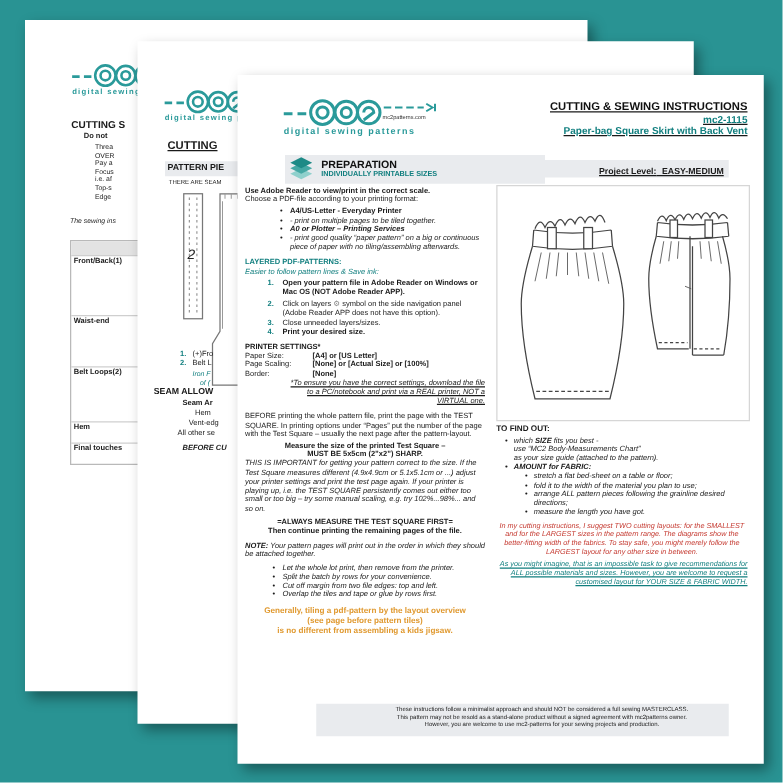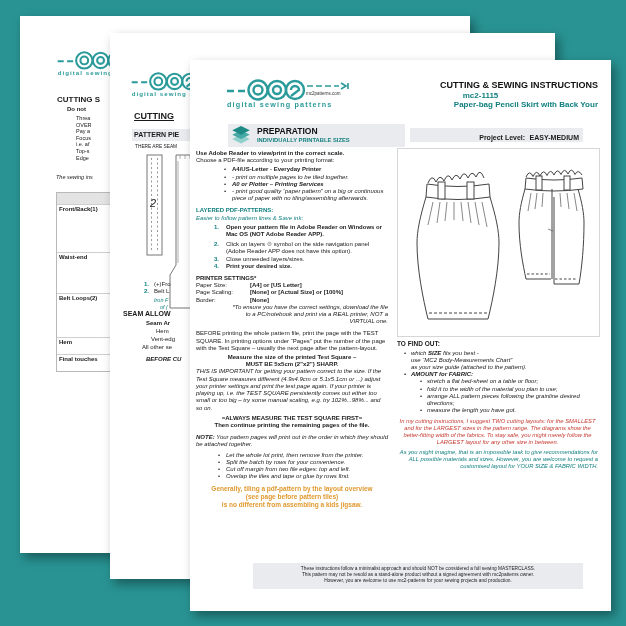--- a/index.html
+++ b/index.html
@@ -13,29 +13,29 @@
   .page-back{left:20px;top:16px;width:450px;height:537px;}
   .page-mid{left:110px;top:33px;width:445px;height:546px;}
   .page-front{left:190px;top:60px;width:421px;height:551px;}
   .a{position:absolute;}
   .b{font-weight:bold;}
   .i{font-style:italic;}
   .teal{color:#117f7f;}
   .red{color:#c53a31;}
   .orange{color:#e0992f;}
   .c{text-align:center;}
-  .r{text-align:right;}
+  .r{text-align:right;text-decoration:underline;}
   .t48{font-size:4.8px;line-height:5.9px;}
   .t55{font-size:5.5px;line-height:6.6px;}
   .t58{font-size:5.8px;line-height:7px;}
   .t6{font-size:6px;line-height:7.2px;}
   .t65{font-size:6.5px;line-height:7.6px;}
   .t7{font-size:7px;line-height:8.4px;}
   .t9{font-size:9px;line-height:10.5px;}
-  .graybar{background:#e9ebee;}
+  .graybar{background:#e9ebee;padding-left:31px;}
   
   .fl{left:6px;top:90px;width:192px;font-size:6px;line-height:7.2px;}
   .fr{left:207px;top:88px;width:201px;font-size:6px;line-height:7.2px;}
   .mt2{margin-top:2px;} .mt3{margin-top:3px;} .mt4{margin-top:4px;} .mt5{margin-top:5px;}
   .fb{margin-left:36px;position:relative;}
   .fb::before{content:"\2022";position:absolute;left:-8px;top:0;}
   .step{display:flex;margin-left:18px;}
   .step .num{width:12px;flex:none;font-weight:bold;color:#117f7f;}
   .kv{display:flex;}
   .kv .k{width:54px;flex:none;}
@@ -155,22 +155,22 @@
     <g stroke="#2a9a9a" stroke-width="1.6" fill="none">
       <path d="M82,10 h6 M91,10 h6 M100,10 h6 M109,10 h5"></path>
       <path d="M116,7 l5,3 l-5,3 M123,7 v6"></path>
     </g>
     <text x="81" y="19" font-size="4.5" fill="#333">mc2patterns.com</text>
     <text x="2" y="31" font-size="7.2" font-weight="bold" fill="#2a9a9a" letter-spacing="1.2">digital sewing patterns</text>
   </svg>
 
   <div class="a r" style="right:13px;top:20px;width:235px;">
     <div class="b t9" style="color:#111;">CUTTING  &amp;  SEWING  INSTRUCTIONS</div>
-    <div class="b teal" style="font-size:8px;line-height:9.5px;text-align:center;">mc2-1115</div>
-    <div class="b teal" style="font-size:8px;line-height:9.5px;">Paper-bag Pencil Skirt with Back Your</div>
+    <div class="b teal" style="font-size:8px;line-height:9.5px;">mc2-1115</div>
+    <div class="b teal" style="font-size:8px;line-height:9.5px;">Paper-bag Square Skirt with Back Vent</div>
   </div>
 
   <div class="a graybar prep-bar">
     <svg class="a" style="left:2px;top:1px;" width="22" height="21" viewBox="0 0 24 24">
       <path d="M12,11 L22,16 L12,21 L2,16 Z" fill="#8fd0cc"></path>
       <path d="M12,6 L22,11 L12,16 L2,11 Z" fill="#45a8a4"></path>
       <path d="M12,1 L22,6 L12,11 L2,6 Z" fill="#1d8a86"></path>
     </svg>
     <div class="a" style="left:29px;top:2px;width:146px;">
       <div class="b" style="font-size:8.5px;line-height:10px;color:#111;">PREPARATION</div>

